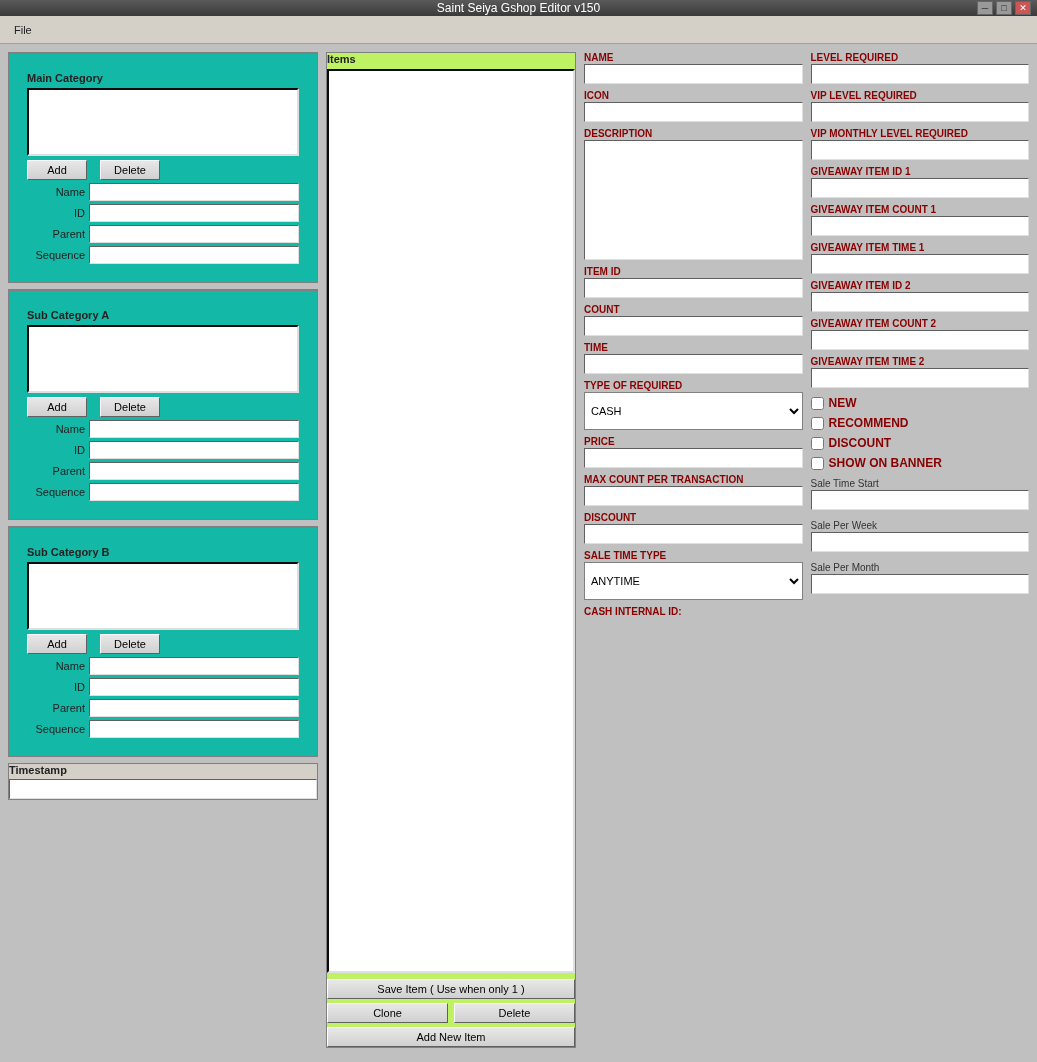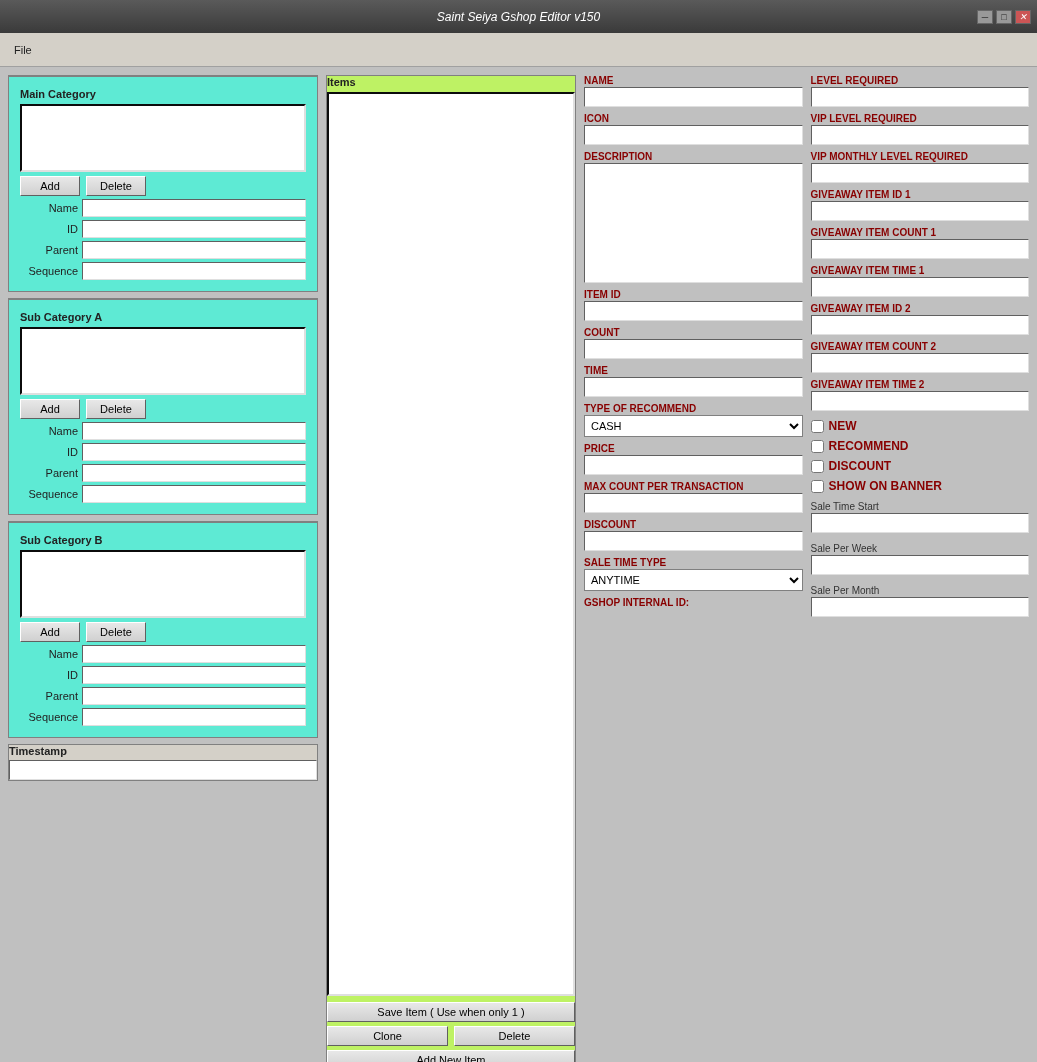--- a/index.html
+++ b/index.html
@@ -10,27 +10,26 @@
       color: #222;
       width: 1037px;
       height: 1062px;
       overflow: hidden;
     }
 
     
     .title-bar {
       background: linear-gradient(to bottom, #5a5a5a, #3a3a3a);
       color: #fff;
-      height: 33px;
+      height: 16px;
       display: flex;
       align-items: center;
       justify-content: center;
       position: relative;
       font-size: 12px;
-      font-style: italic;
     }
     .title-bar-controls {
       position: absolute;
       right: 6px;
       top: 50%;
       transform: translateY(-50%);
       display: flex;
       gap: 3px;
     }
     .title-btn {
@@ -43,21 +42,21 @@
       justify-content: center;
       font-size: 9px;
       cursor: pointer;
       color: #222;
     }
     .title-btn.close-btn { background: #c55; color: #fff; }
 
     
     .menu-bar {
       background: #d4d0c8;
-      height: 34px;
+      height: 28px;
       display: flex;
       align-items: center;
       padding: 0 6px;
       border-bottom: 1px solid #a0a0a0;
     }
     .menu-item {
       padding: 2px 8px;
       cursor: pointer;
       font-size: 11px;
     }
@@ -74,24 +73,24 @@
 
     
     .left-panel {
       width: 310px;
       display: flex;
       flex-direction: column;
       gap: 6px;
     }
 
     .section-box {
-      background: #5eead4;
+      background: #14b8a6;
       border: 1px solid #808080;
       border-top: 2px solid #808080;
-      padding: 11px;
+      padding: 18px;
       position: relative;
     }
     .section-title {
       font-size: 11px;
       font-weight: bold;
       margin-bottom: 4px;
       color: #222;
     }
 
     .listbox {
@@ -102,21 +101,21 @@
       border-top-color: #606060;
       border-left-color: #606060;
       border-bottom-color: #dfdfdf;
       border-right-color: #dfdfdf;
       font-size: 11px;
       overflow-y: auto;
     }
 
     .btn-row {
       display: flex;
-      gap: 6px;
+      gap: 13px;
       margin-top: 4px;
     }
 
     button {
       background: linear-gradient(to bottom, #e8e8e8, #d0d0d0);
       border: 1px solid #808080;
       border-top-color: #fff;
       border-left-color: #fff;
       border-bottom-color: #606060;
       border-right-color: #606060;
@@ -249,21 +248,21 @@
       border-left-color: #606060;
       border-bottom-color: #dfdfdf;
       border-right-color: #dfdfdf;
       font-size: 11px;
       padding: 2px;
       resize: none;
     }
 
     .form-select {
       width: 100%;
-      height: 22px;
+      height: 38px;
       background: #fff;
       border: 1px solid #808080;
       font-size: 11px;
       padding: 0 2px;
     }
 
     .form-field {
       display: flex;
       flex-direction: column;
       margin-bottom: 2px;
@@ -430,21 +429,21 @@
       </div>
       <div class="form-field">
         <div class="form-label">COUNT</div>
         <input class="form-input" type="text" style="">
       </div>
       <div class="form-field">
         <div class="form-label">TIME</div>
         <input class="form-input" type="text" style="">
       </div>
       <div class="form-field">
-        <div class="form-label">TYPE OF RECOMMEND</div>
+        <div class="form-label">TYPE OF REQUIRED</div>
         <select class="form-select">
           <option>CASH</option>
           <option>COIN</option>
           <option>GIFT</option>
         </select>
       </div>
       <div class="form-field">
         <div class="form-label">PRICE</div>
         <input class="form-input" type="text" style="">
       </div>
@@ -457,21 +456,21 @@
         <input class="form-input" type="text" style="">
       </div>
       <div class="form-field">
         <div class="form-label">SALE TIME TYPE</div>
         <select class="form-select">
           <option>ANYTIME</option>
           <option>SCHEDULED</option>
         </select>
       </div>
       <div class="form-field">
-        <div class="form-label">GSHOP INTERNAL ID:</div>
+        <div class="form-label">CASH INTERNAL ID:</div>
       </div>
     </div>
 
     <div class="form-col">
       <div class="form-field">
         <div class="form-label">LEVEL REQUIRED</div>
         <input class="form-input" type="text" style="">
       </div>
       <div class="form-field">
         <div class="form-label">VIP LEVEL REQUIRED</div>

